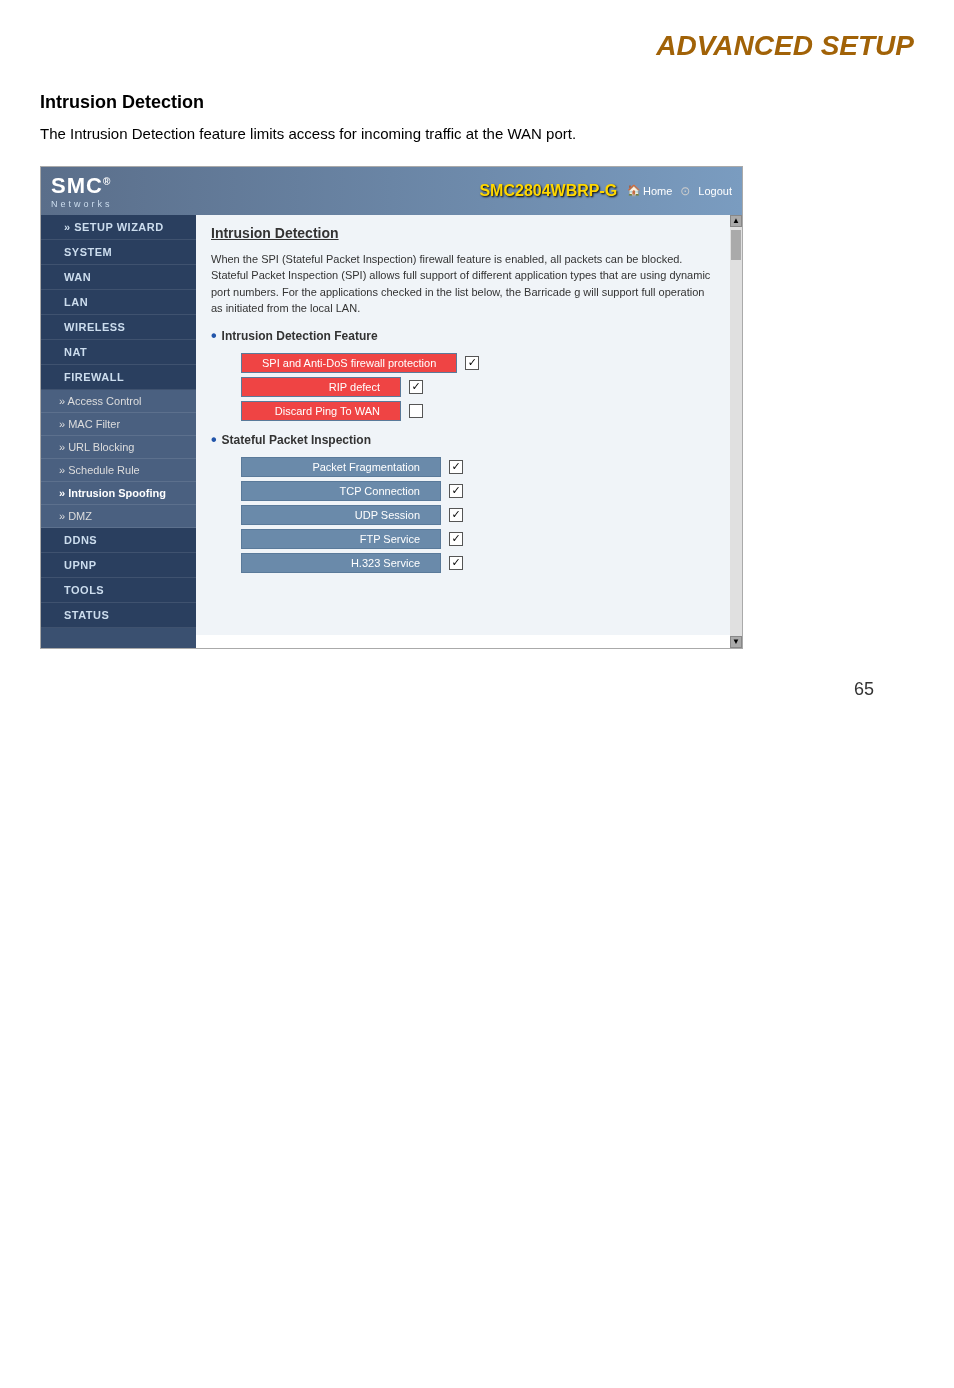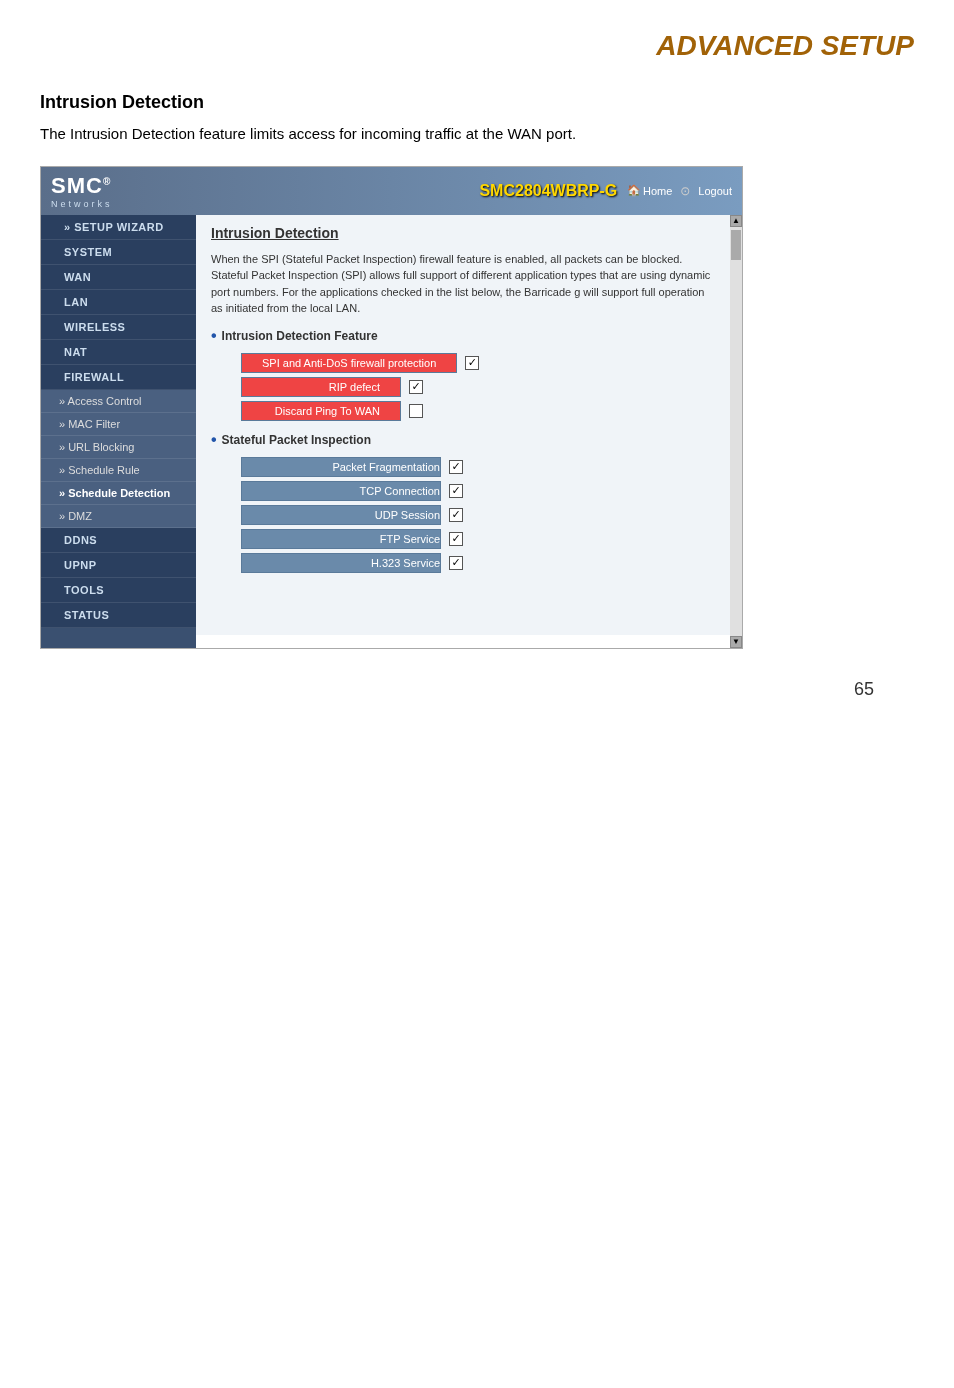--- a/index.html
+++ b/index.html
@@ -184,21 +184,21 @@
       font-size: 11px;
       padding: 3px 20px;
       min-width: 160px;
       text-align: right;
       border: 1px solid #5a7a9a;
     }
     .form-label-wide {
       background: #6a8aaa;
       color: #fff;
       font-size: 11px;
-      padding: 3px 0;
+      padding: 3px 20px;
       min-width: 200px;
       text-align: right;
       border: 1px solid #5a7a9a;
     }
     .form-check {
       margin-left: 8px;
       display: flex;
       align-items: center;
     }
     .checkbox-display {
@@ -326,21 +326,21 @@
       <div class="sidebar-item sub-item">
         <span>» MAC Filter</span>
       </div>
       <div class="sidebar-item sub-item">
         <span>» URL Blocking</span>
       </div>
       <div class="sidebar-item sub-item">
         <span>» Schedule Rule</span>
       </div>
       <div class="sidebar-item sub-item active">
-        <span>» Schedule Detection</span>
+        <span>» Intrusion Spoofing</span>
       </div>
       <div class="sidebar-item sub-item">
         <span>» DMZ</span>
       </div>
       <div class="sidebar-item section-header">
         <span>DDNS</span>
       </div>
       <div class="sidebar-item section-header">
         <span>UPnP</span>
       </div>

